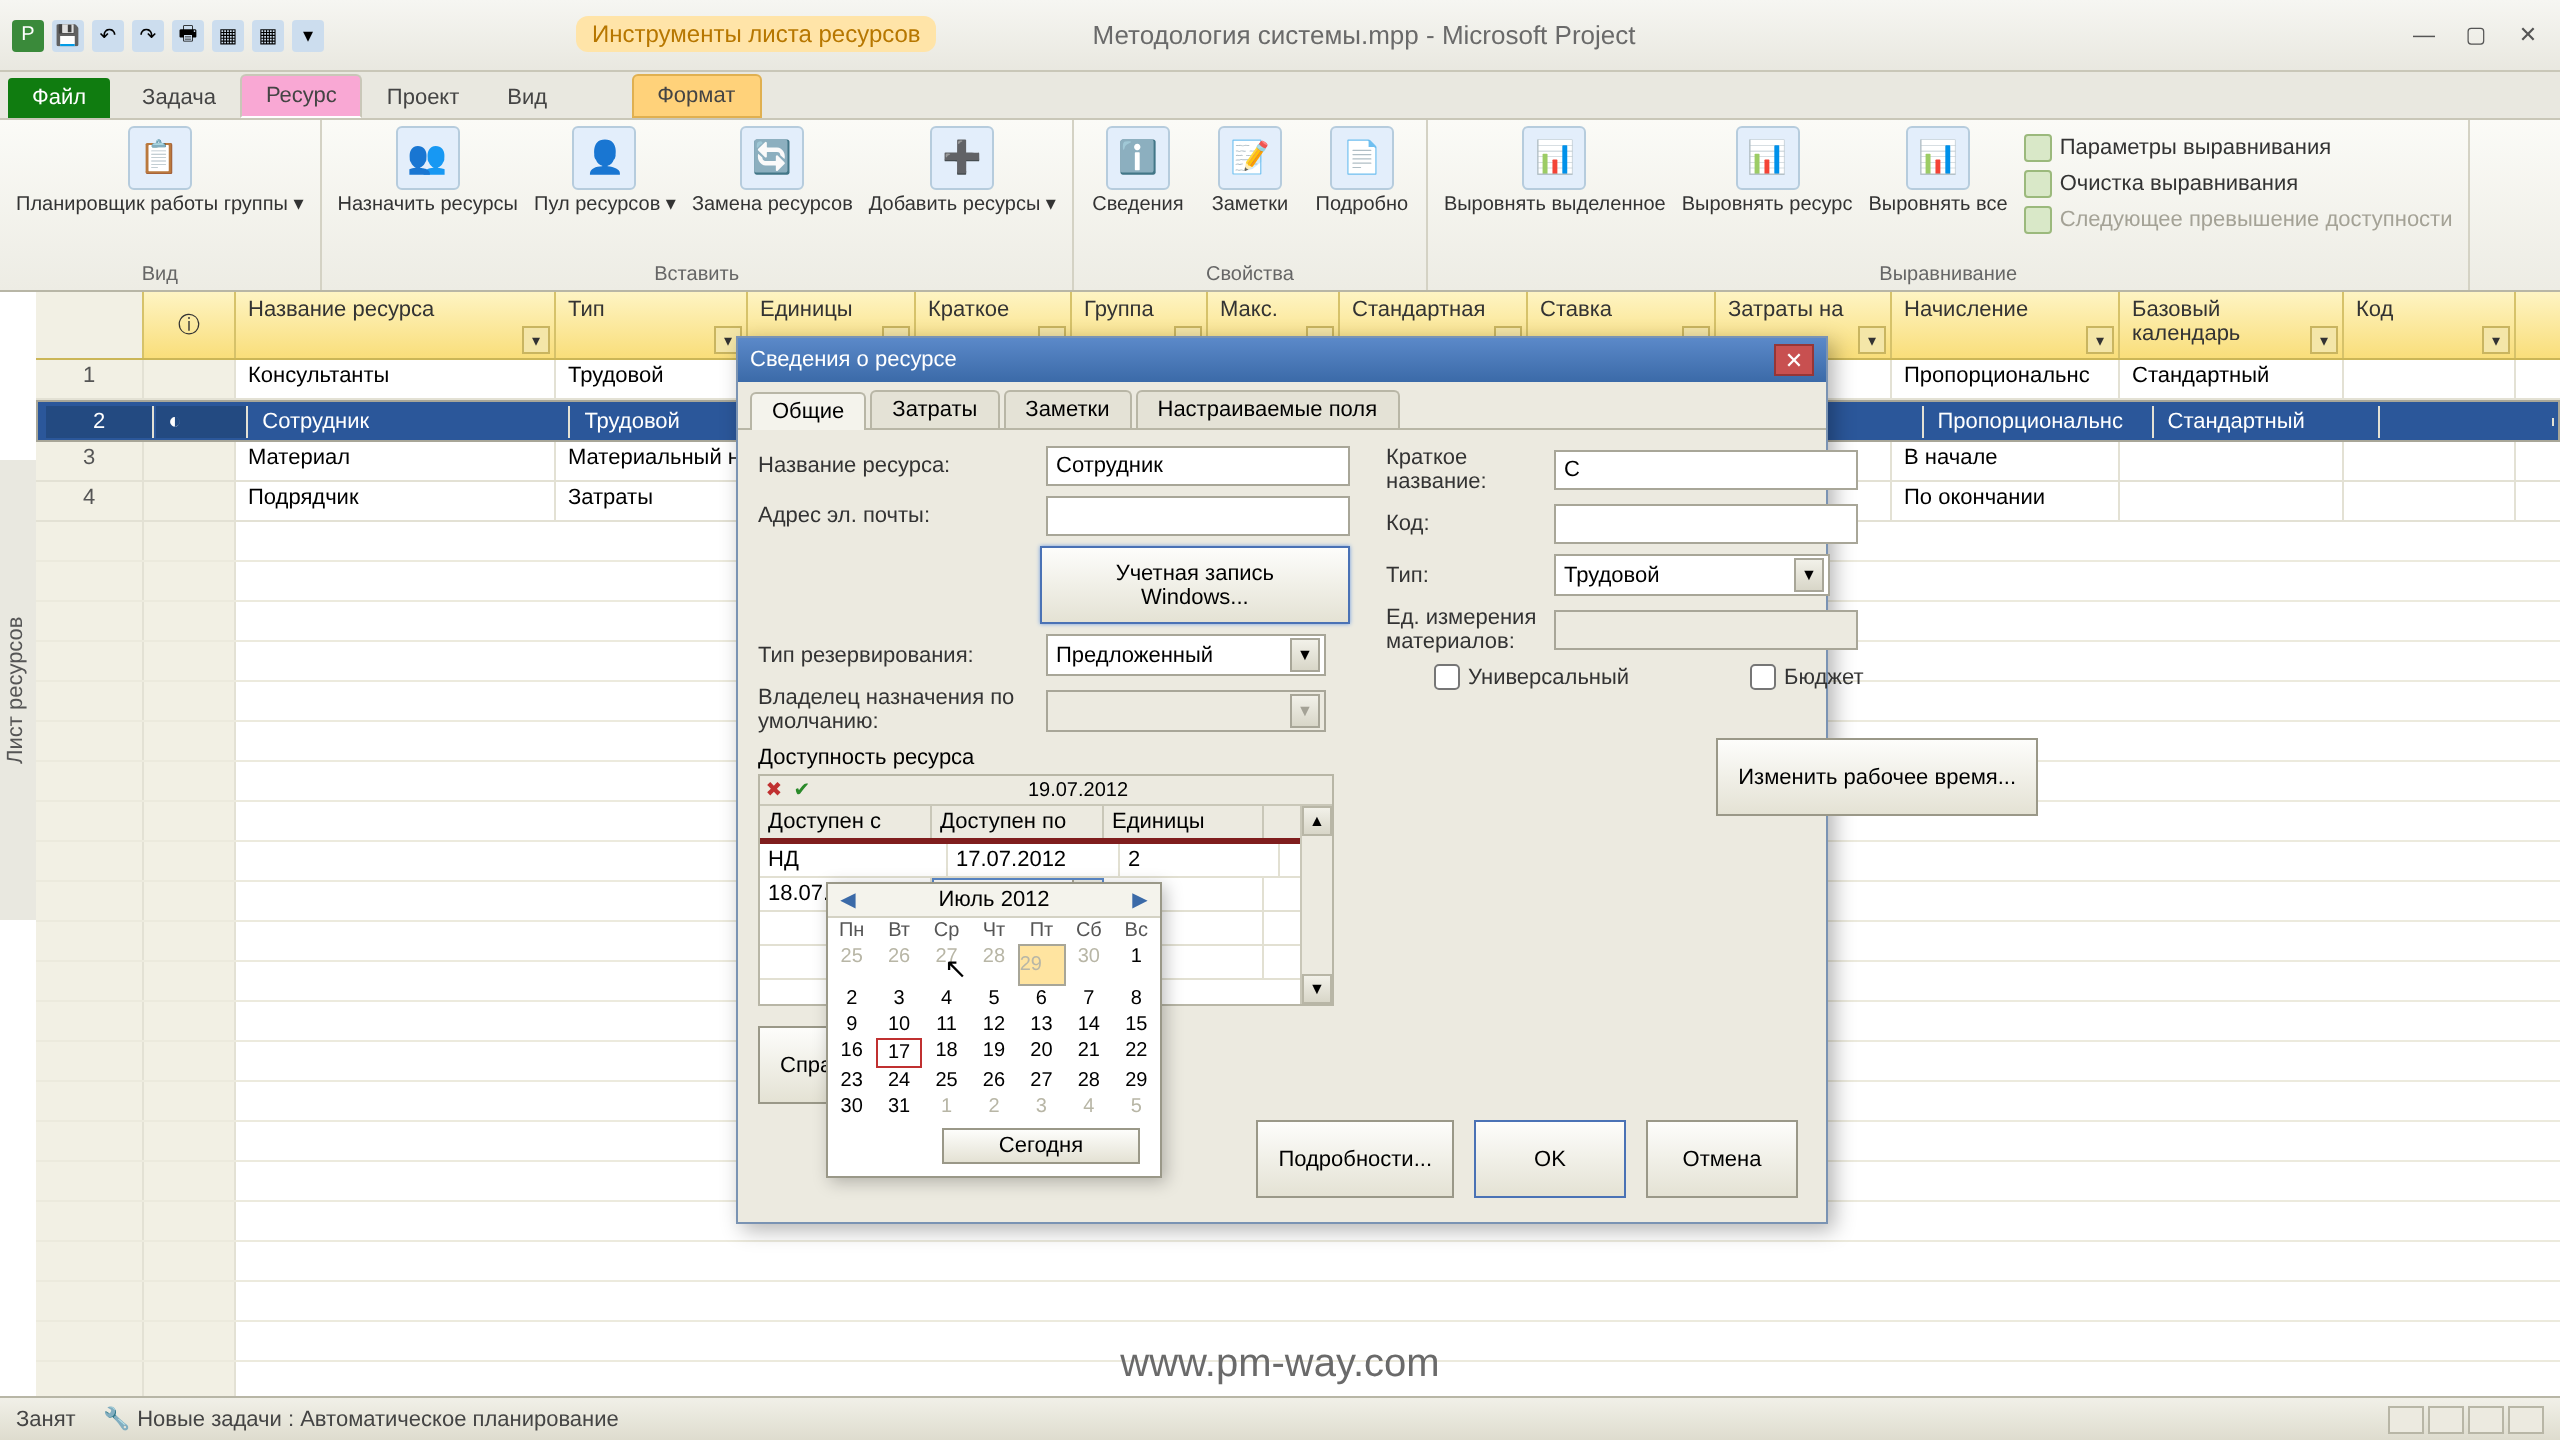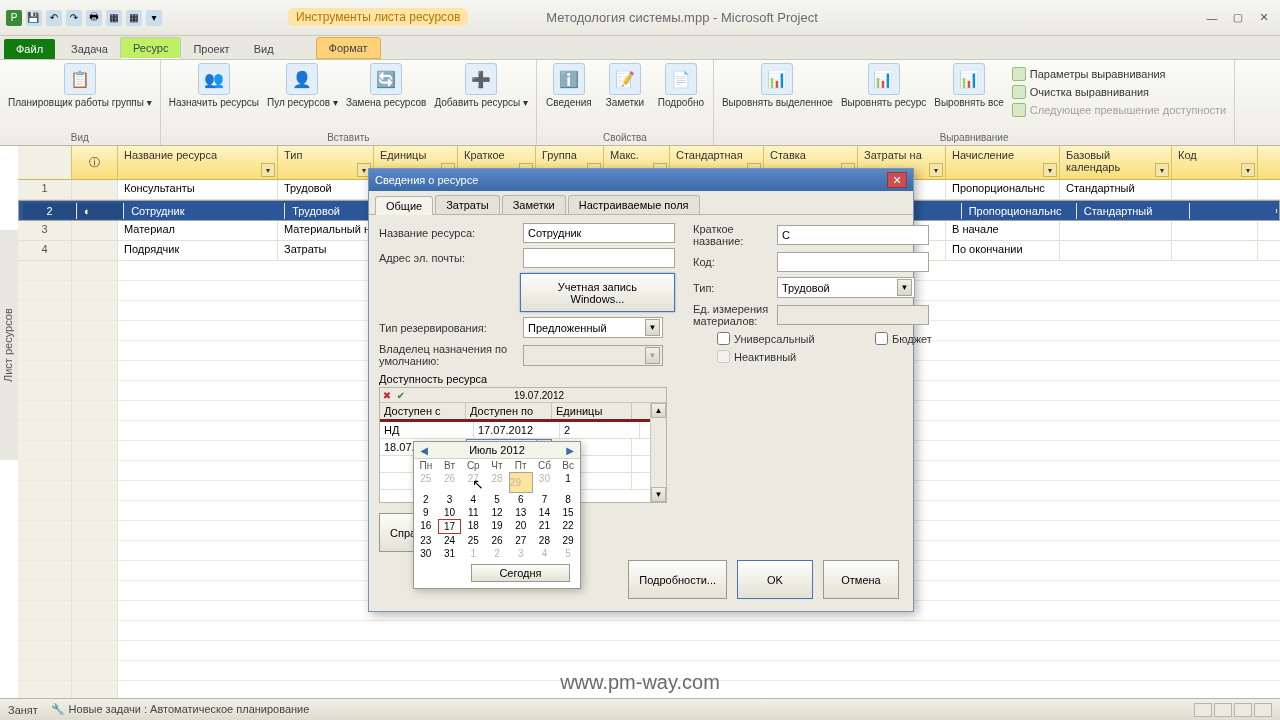--- a/index.html
+++ b/index.html
@@ -10,21 +10,21 @@
 .qat { display:flex; gap:4px; align-items:center; }
 .qat .ico { width:16px; height:16px; background:#cde; border-radius:2px; display:flex; align-items:center; justify-content:center; font-size:10px;}
 .app-title { flex:1; text-align:center; color:#6a6a6a; font-size:13px; }
 .winbtns { display:flex; gap:6px; }
 .winbtns span { width:20px; height:16px; display:flex; align-items:center; justify-content:center; color:#555; }
 
 
 .ribbon-tabs { height:24px; background:#e9e8e0; display:flex; align-items:flex-end; padding-left:4px; border-bottom:1px solid #c9c7b8;}
 .rtab { padding:4px 12px; color:#444; cursor:pointer;}
 .rtab.file { background:#107c10; color:#fff; border-radius:2px 2px 0 0; margin-right:4px;}
-.rtab.active { background:#bef264; border:1px solid #c9c7b8; border-bottom:1px solid #fff; border-radius:3px 3px 0 0;}
+.rtab.active { background:#f9a8d4; border:1px solid #c9c7b8; border-bottom:1px solid #fff; border-radius:3px 3px 0 0;}
 .rtab.contextual { background:#ffd27a; border:1px solid #e0b050; border-radius:3px 3px 0 0;}
 .context-title { position:absolute; top:8px; left:288px; color:#b77700; font-size:12px; background:#ffe4a8; padding:2px 8px; border-radius:6px;}
 
 
 .ribbon { height:86px; background:linear-gradient(#fbfbf7,#edece4); border-bottom:1px solid #b8b6a6; display:flex; }
 .rgroup { border-right:1px solid #d4d2c4; padding:3px 8px 0; display:flex; flex-direction:column; align-items:center; justify-content:space-between;}
 .rgroup .items { display:flex; gap:8px; align-items:flex-start;}
 .rbtn { display:flex; flex-direction:column; align-items:center; gap:2px; cursor:pointer; min-width:48px;}
 .rbtn .ric { width:32px; height:32px; background:#e3eefb; border:1px solid #b6ccdd; border-radius:3px; display:flex; align-items:center; justify-content:center; font-size:16px;}
 .rbtn span { font-size:10px; text-align:center; line-height:11px; color:#333;}
@@ -560,26 +560,21 @@
         <div class="frow" style="gap:14px;margin-left:24px;">
           <label class="cb">
               <input type="checkbox" style="">
               <span>Универсальный</span>
             </label>
           <label class="cb">
               <input type="checkbox" style="">
               <span>Бюджет</span>
             </label>
         </div>
-        <div class="frow dim" style="margin-left:24px;">
-            <label class="cb">
-              <input type="checkbox" disabled="" style="">
-              <span>Неактивный</span>
-            </label>
-          </div>
+        <div style="margin-top:24px;text-align:right;"><button class="btn">Изменить рабочее время...</button></div>
       </div>
     </div>
     <div style="display:flex;align-items:center;margin-top:10px;">
       <button class="btn">
           <span>Справка</span>
         </button>
       <div style="flex:1"></div>
     </div>
     <div class="dlg-btns">
       <button class="btn">Подробности...</button>

